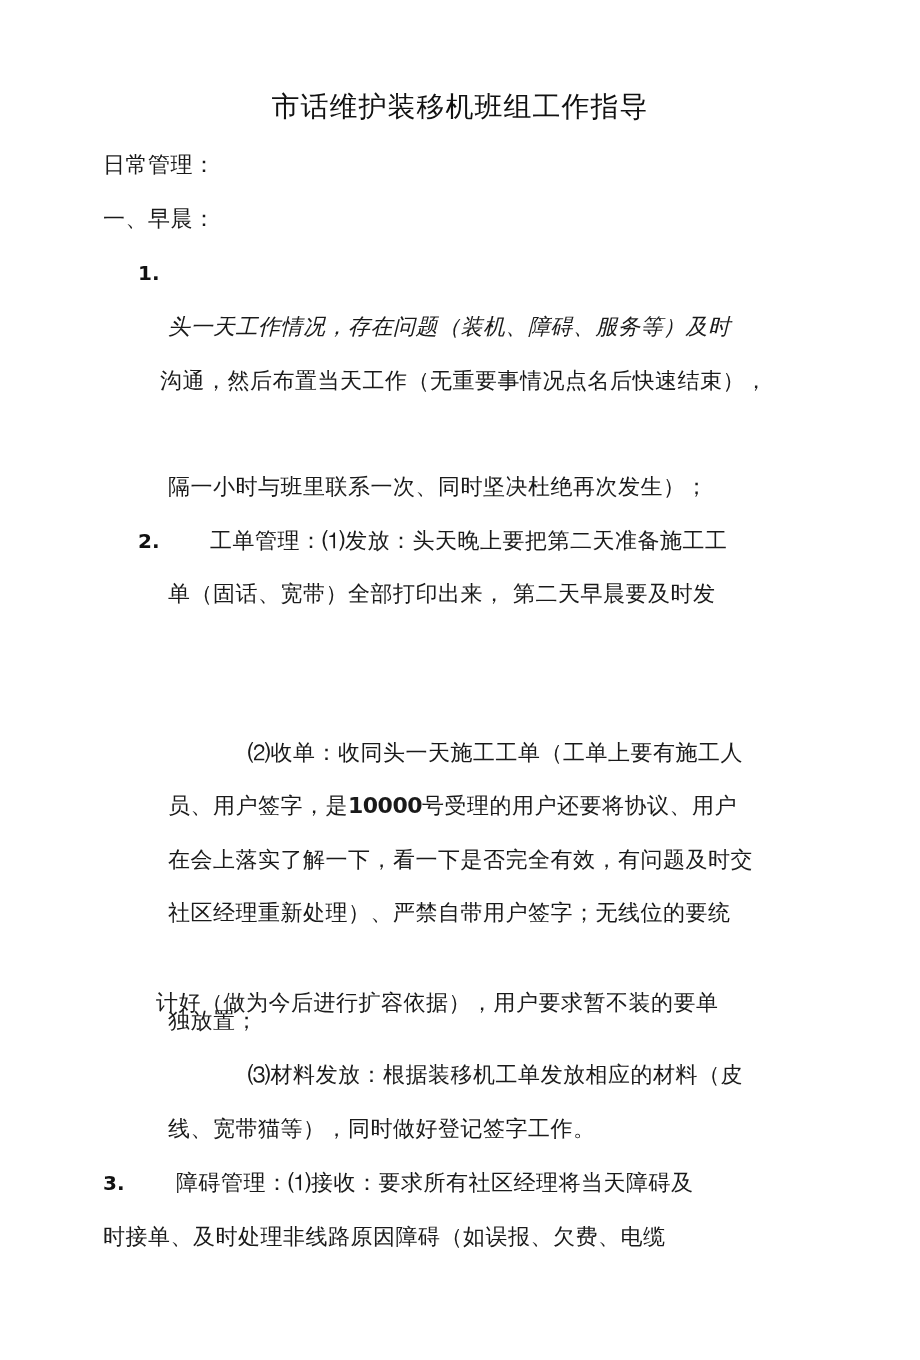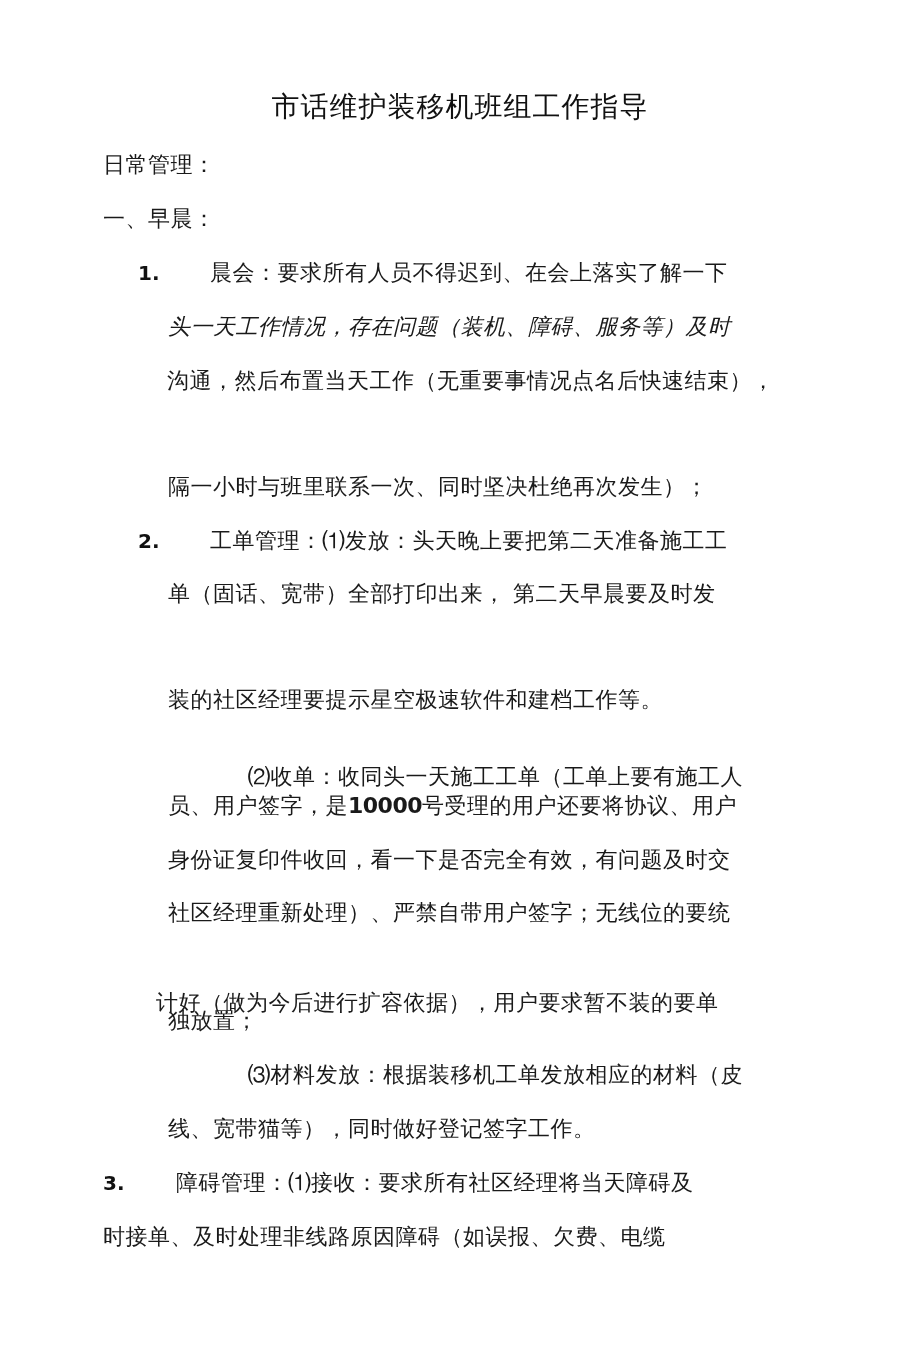--- a/index.html
+++ b/index.html
@@ -28,34 +28,32 @@
 <body>
 
 <div class="page">
 
   <div class="title">市话维护装移机班组工作指导</div>
 
   <div class="line" style="left:103px; top:150px;text-align:right;">日常管理：</div>
   <div class="line" style="left:103px; top:204px;">一、早晨：</div>
 
   <div class="num" style="left:138px; top:258px;">1.</div>
-  <div class="line" style="left:210px; top:258px;">晨会：要求所有人员不得迟到、在会上落实了解一下</div>
   <div class="line" style="left:168px; top:312px;font-style:italic;">头一天工作情况，存在问题（装机、障碍、服务等）及时</div>
-  <div class="line" style="left:167px; top:366px;">沟通，然后布置当天工作（无重要事情况点名后快速结束），</div>
+  <div class="line" style="left:160px; top:366px;">沟通，然后布置当天工作（无重要事情况点名后快速结束），</div>
   <div class="line" style="left:168px; top:472px;">隔一小时与班里联系一次、同时坚决杜绝再次发生）；</div>
 
   <div class="num" style="left:138px; top:526px;">2.</div>
   <div class="line" style="left:168px; top:579px;">单（固话、宽带）全部打印出来， 第二天早晨要及时发</div>
   <div class="line" style="left:210px; top:526px;">工单管理：⑴发放：头天晚上要把第二天准备施工工</div>
-  <div class="line" style="left:168px; top:685px;">装的社区经理要提示星空极速软件和建档工作等。</div>
-  <div class="line" style="left:248px; top:738px;margin-top:24px;">⑵收单：收同头一天施工工单（工单上要有施工人</div>
+  <div class="line" style="left:248px; top:738px;">⑵收单：收同头一天施工工单（工单上要有施工人</div>
   <div class="line" style="left:168px; top:791px;">
     <span>员、用户签字，是</span><span class="b">10000</span><span>号受理的用户还要将协议、用户</span>
   </div>
-  <div class="line" style="left:168px; top:845px;">身份证复印件收回，看一下是否完全有效，有问题及时交</div>
+  <div class="line" style="left:168px; top:845px;">在会上落实了解一下，看一下是否完全有效，有问题及时交</div>
   <div class="line" style="left:168px; top:898px;">社区经理重新处理）、严禁自带用户签字；无线位的要统</div>
   <div class="line" style="left:156px; top:952px;margin-top:36px;">计好（做为今后进行扩容依据），用户要求暂不装的要单</div>
   <div class="line" style="left:168px; top:1006px;text-align:right;">独放置；</div>
   <div class="line" style="left:248px; top:1060px;">⑶材料发放：根据装移机工单发放相应的材料（皮</div>
   <div class="line" style="left:168px; top:1114px;">线、宽带猫等），同时做好登记签字工作。</div>
 
   <div class="num" style="left:103px; top:1168px;">3.</div>
   <div class="line" style="left:176px; top:1168px;">障碍管理：⑴接收：要求所有社区经理将当天障碍及</div>
   <div class="line" style="left:103px; top:1222px;text-align:right;">时接单、及时处理非线路原因障碍（如误报、欠费、电缆</div>
 

